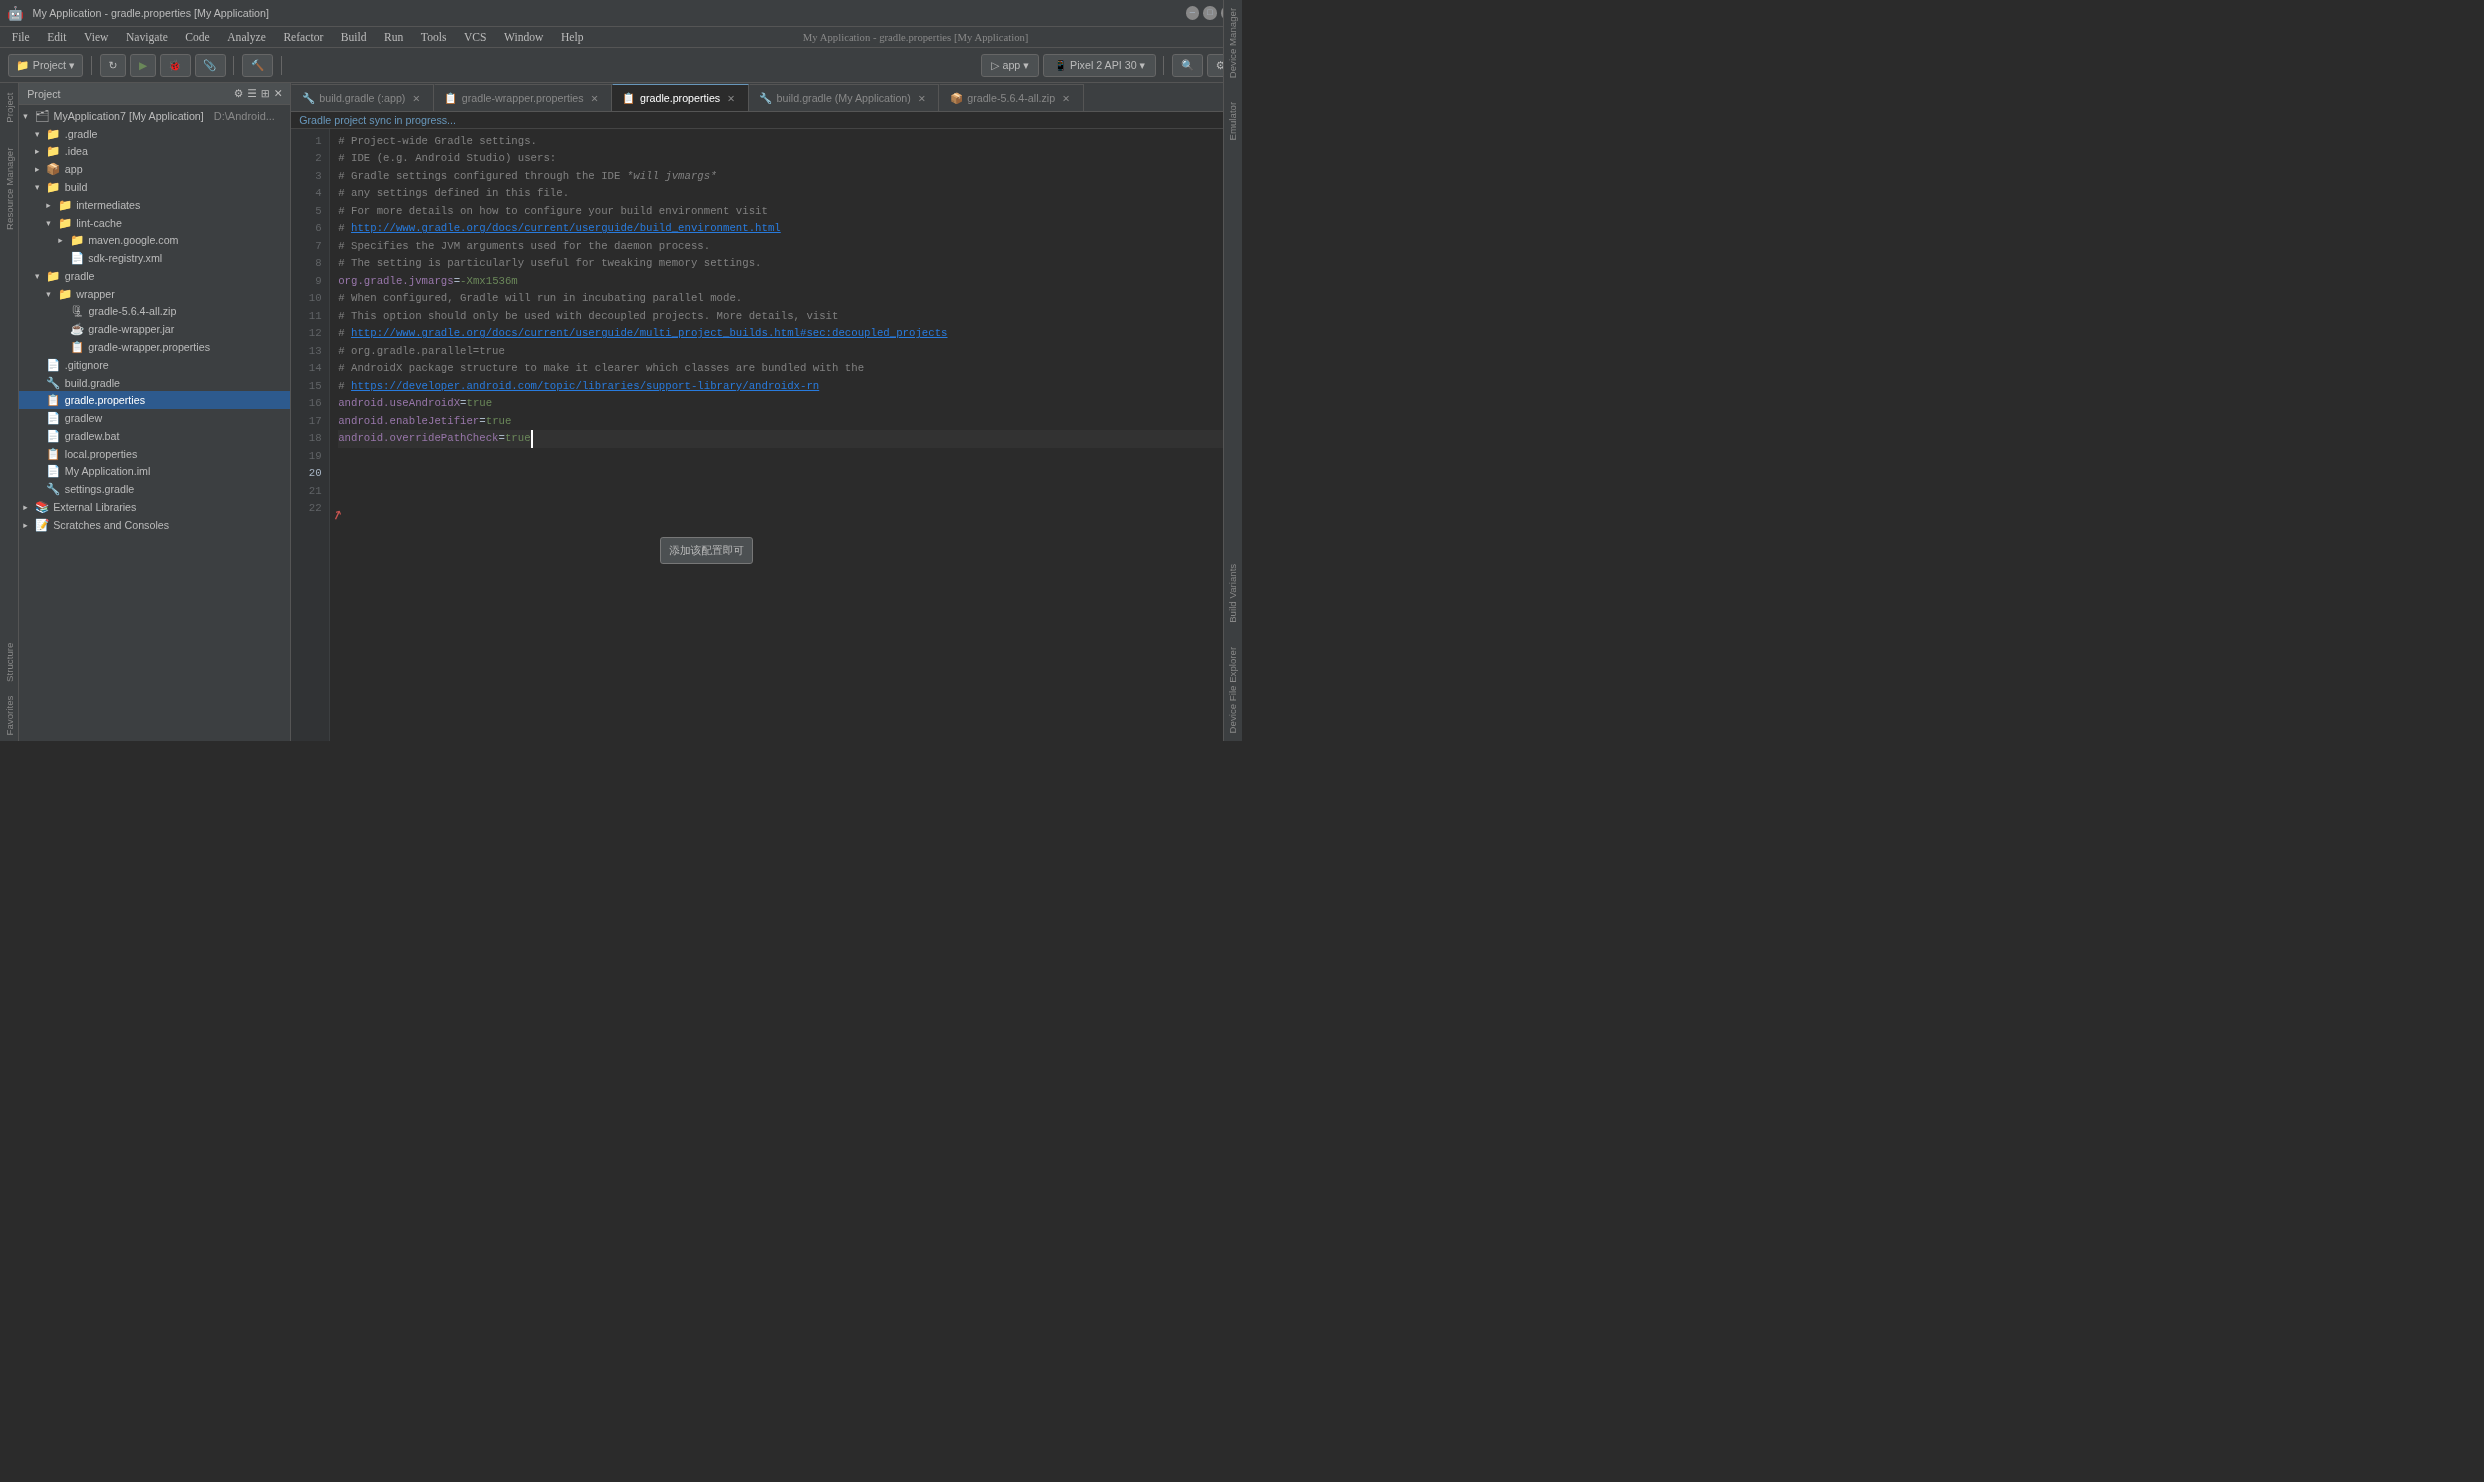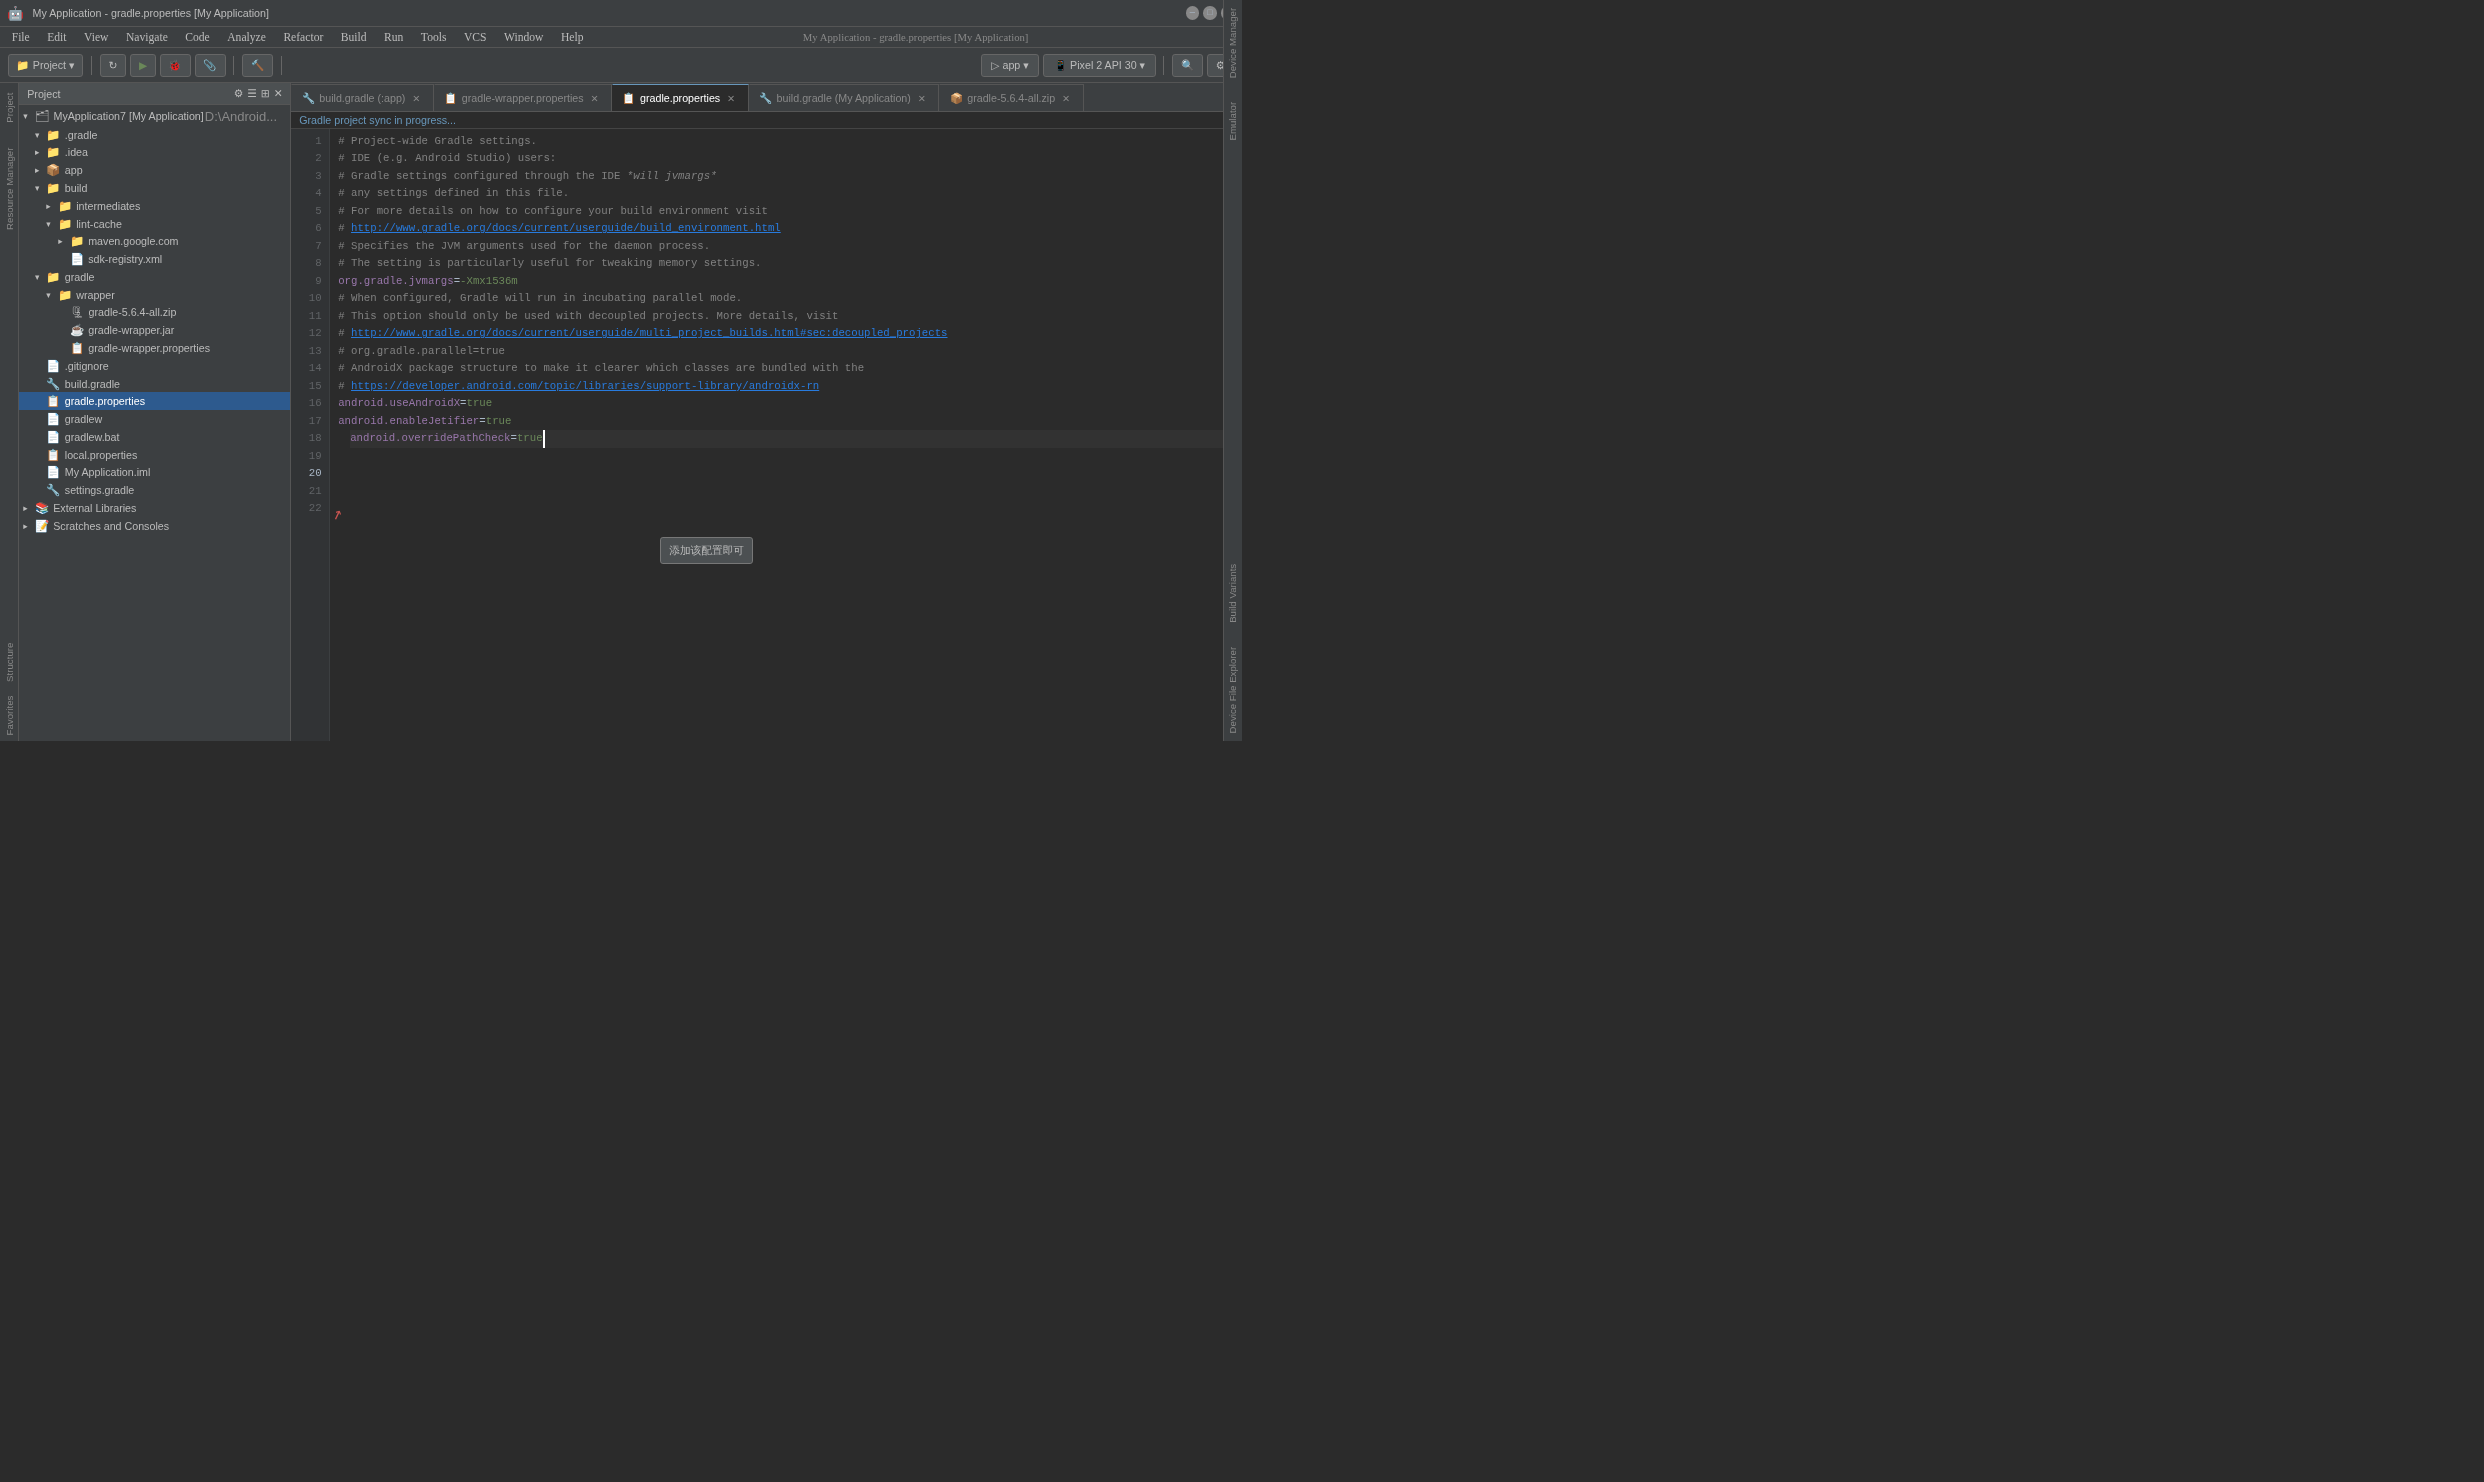--- a/index.html
+++ b/index.html
@@ -240,21 +240,20 @@
       position: relative;
     }
     .code-line {
       white-space: pre;
       min-height: 17.5px;
       display: block;
       position: relative;
     }
     .code-line.current-line {
       background: #323232;
-      margin-left: 12px;
     }
     .code-comment { color: #808080; }
     .code-link { color: #287bde; text-decoration: underline; }
     .code-key { color: #9876aa; }
     .code-val { color: #6a8759; }
 
     
     #tooltip {
       position: absolute;
       background: #4c5052;
@@ -477,21 +476,21 @@
         <span style="cursor:pointer;">✕</span>
       </div>
     </div>
     <div id="project-tree">
 
       <div class="tree-item">
         <span class="indent" style="width:0px;"></span>
         <span class="arrow">▾</span>
         <span class="file-icon">🗂</span>
         <span>MyApplication7 [My Application]</span>
-        <span style="color:#888; font-size:13px; margin-left:1px;">D:\Android...</span>
+        <span style="color:#888; font-size:11px; margin-left:10px;">D:\Android...</span>
       </div>
 
       <div class="tree-item">
         <span class="indent" style="width:11.6px;"></span>
         <span class="arrow">▾</span>
         <span class="file-icon" style="color:#c5a802;">📁</span>
         <span>.gradle</span>
       </div>
 
       <div class="tree-item">

